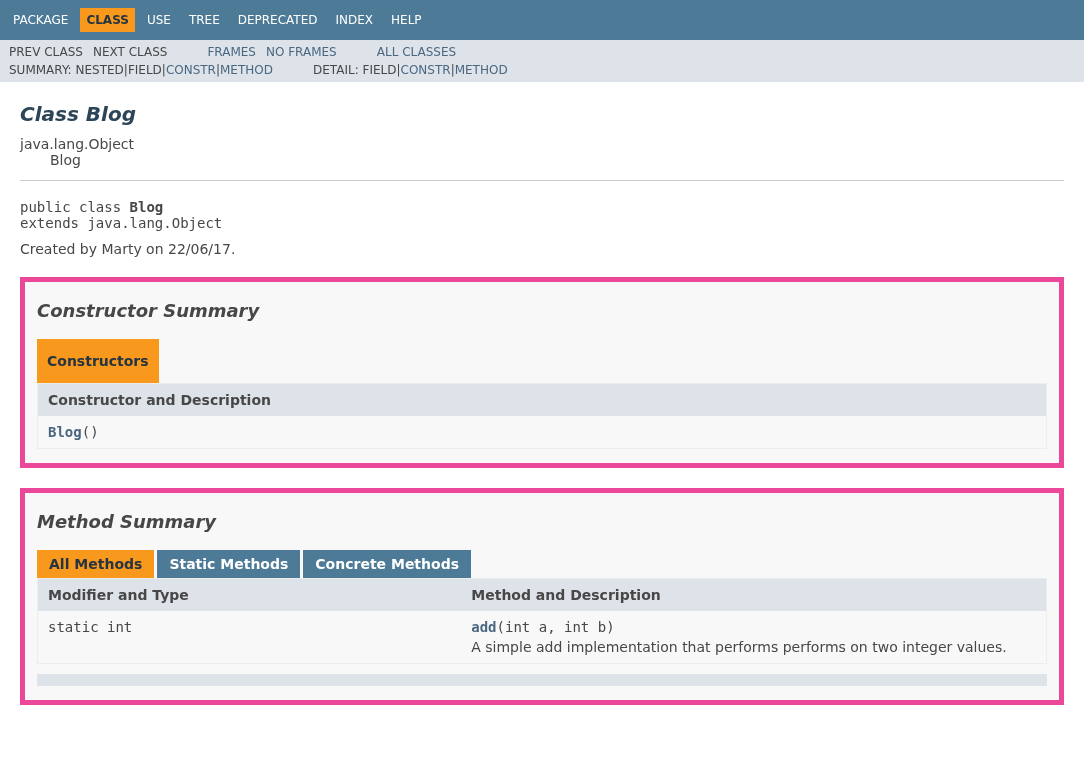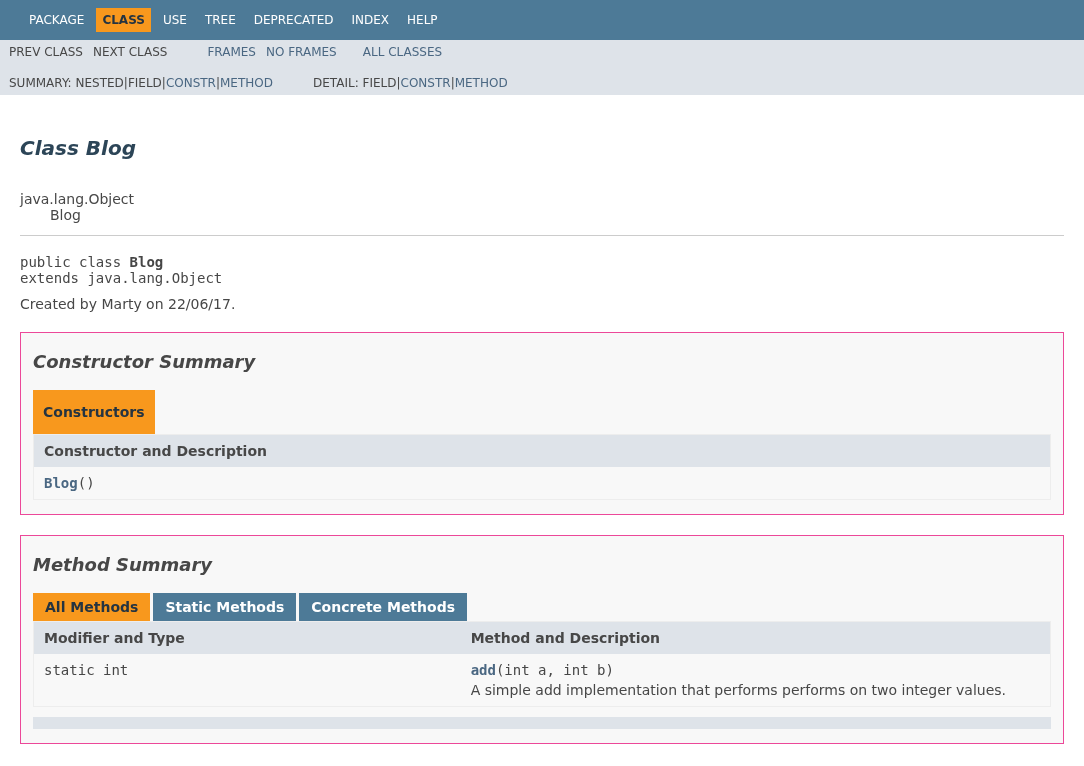--- a/index.html
+++ b/index.html
@@ -13,21 +13,21 @@
 a { color: #4A6782; text-decoration: none; }
 .topnav {
   background: #4D7A97;
   color: #fff;
   padding: 0;
   font-size: 12px;
 }
 .topnav ul {
   list-style: none;
   margin: 0;
-  padding: 0 20px;
+  padding: 0 4px;
   display: flex;
   border-radius: 15px;
 }
 .topnav li {
   padding: 5px 6px;
   margin: 8px 3px;
 }
 .topnav li.active {
   background: #F8981D;
   color: #253441;
@@ -49,34 +49,34 @@
 .subnav li { padding: 0 5px; }
 .subnav .row { display: flex; }
 .subnav .group { display: flex; margin-right: 30px; }
 .subnav a { color: #4A6782; text-align: center; }
 .disabled { color: #474747; }
 .content { padding: 10px 20px; }
 h2.title {
   color: #2c4557;
   font-size: 20px;
   font-style: italic;
-  margin: 31px 0;
+  margin: 10px 0;
 }
 .inheritance { font-size: 14px; color: #474747; }
 .inheritance .child { padding-left: 30px; }
 hr { border: 0; border-top: 1px solid #ccc; margin: 12px 0 18px 0; }
 pre {
   font-family: 'DejaVu Sans Mono', monospace;
   font-size: 14px;
   margin: 10px 0;
 }
 .description-text { margin: 10px 0 20px 0; color: #474747; font-size: 14px; }
 .block {
   background: #f8f8f8;
-  border: 1px solid #ec4899;
+  border: 5px solid #ec4899;
   padding: 10px 12px 14px 12px;
   margin-bottom: 20px;
 }
 .block h3 {
   font-size: 18px;
   font-style: italic;
   margin: 8px 0 18px 0;
   color: #474747;
 }
 .caption {
@@ -140,23 +140,23 @@
       <li><a href="#">HELP</a></li>
     </ul>
 </div>
 
 <div class="subnav">
   <ul class="row">
     <li><span class="disabled">PREV CLASS</span></li>
     <li><span class="disabled">NEXT CLASS</span></li>
     <li style="margin-left:30px"><a href="#">FRAMES</a></li>
     <li><a href="#">NO FRAMES</a></li>
-    <li style="margin-left:16px"><a href="#">ALL CLASSES</a></li>
+    <li style="margin-left:30px"><a href="#">ALL CLASSES</a></li>
   </ul>
-  <ul class="row" style="margin-top:17px">
+  <ul class="row" style="margin-top:4px">
     <li class="group">
       <span>SUMMARY:</span>&nbsp;
       <span class="disabled">NESTED</span>
       <span> | </span>
       <span class="disabled">FIELD</span>
       <span> | </span>
       <a href="#">CONSTR</a>
       <span> | </span>
       <a href="#">METHOD</a>
     </li>

